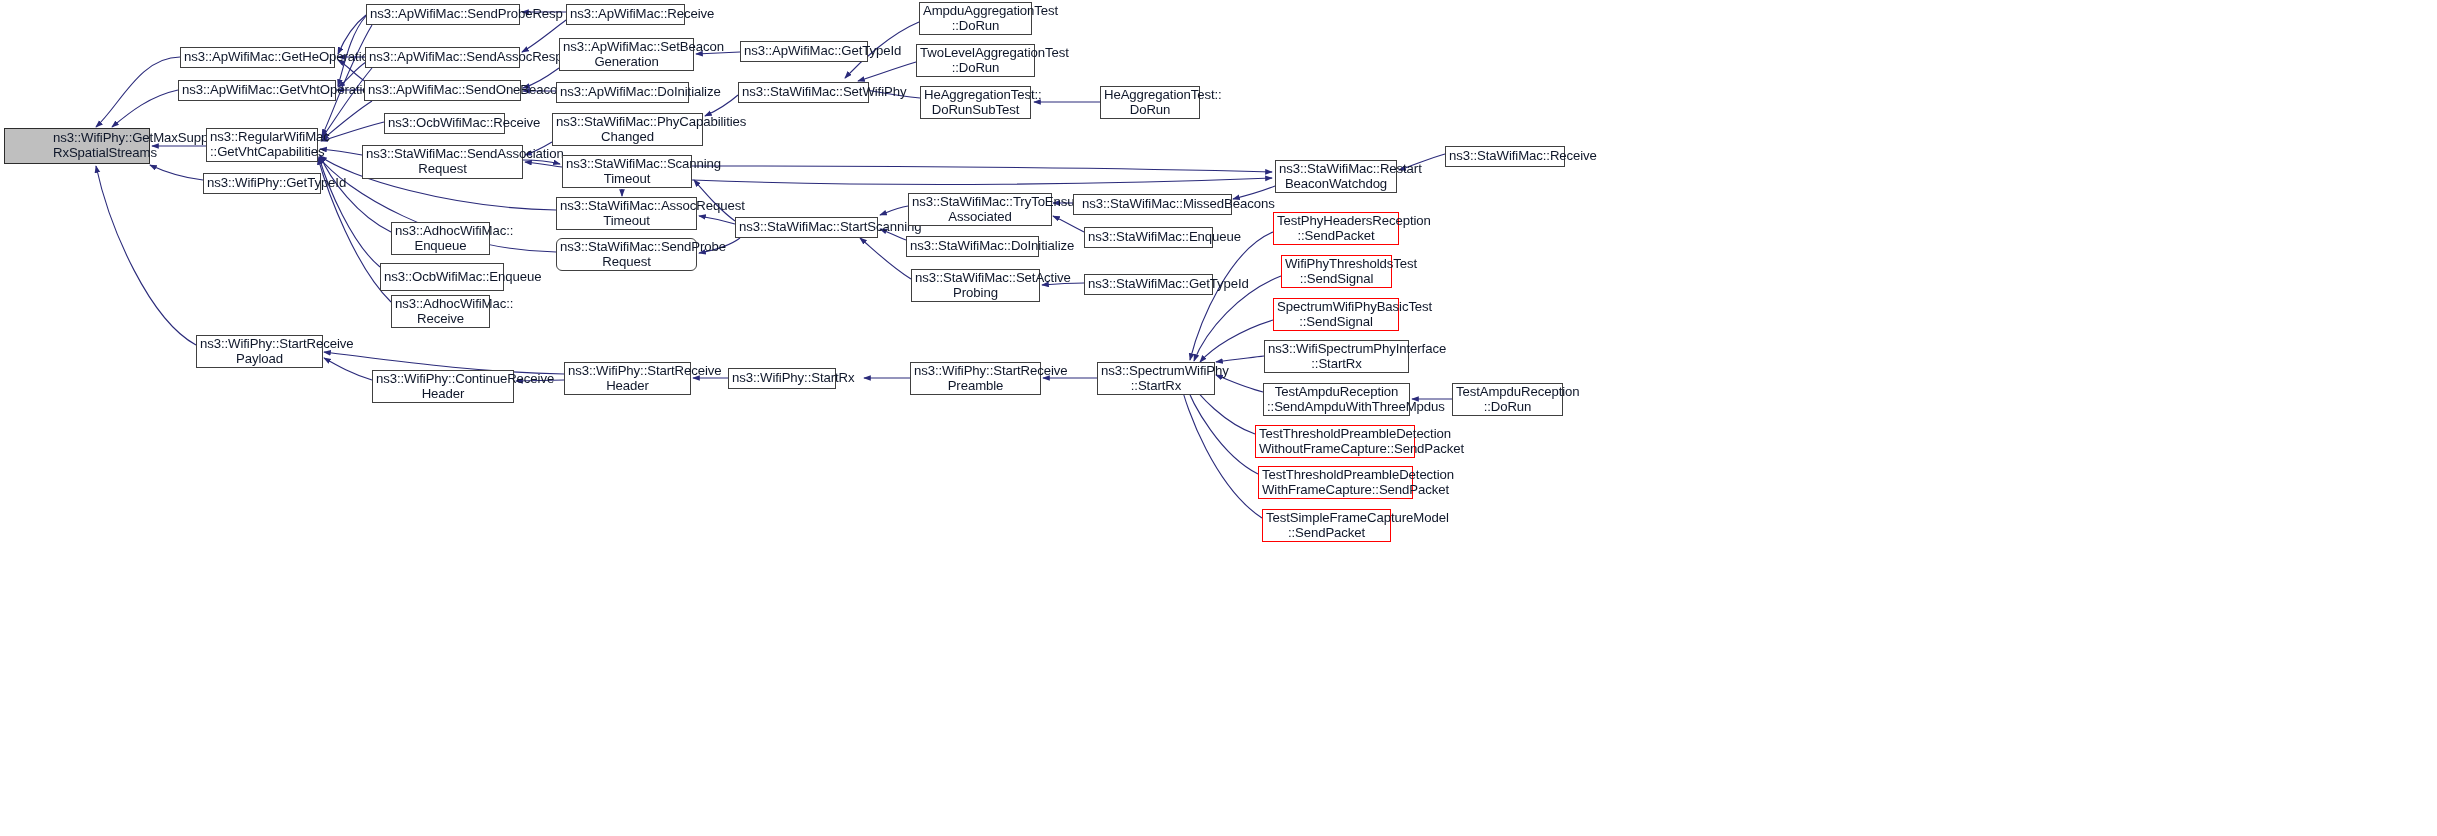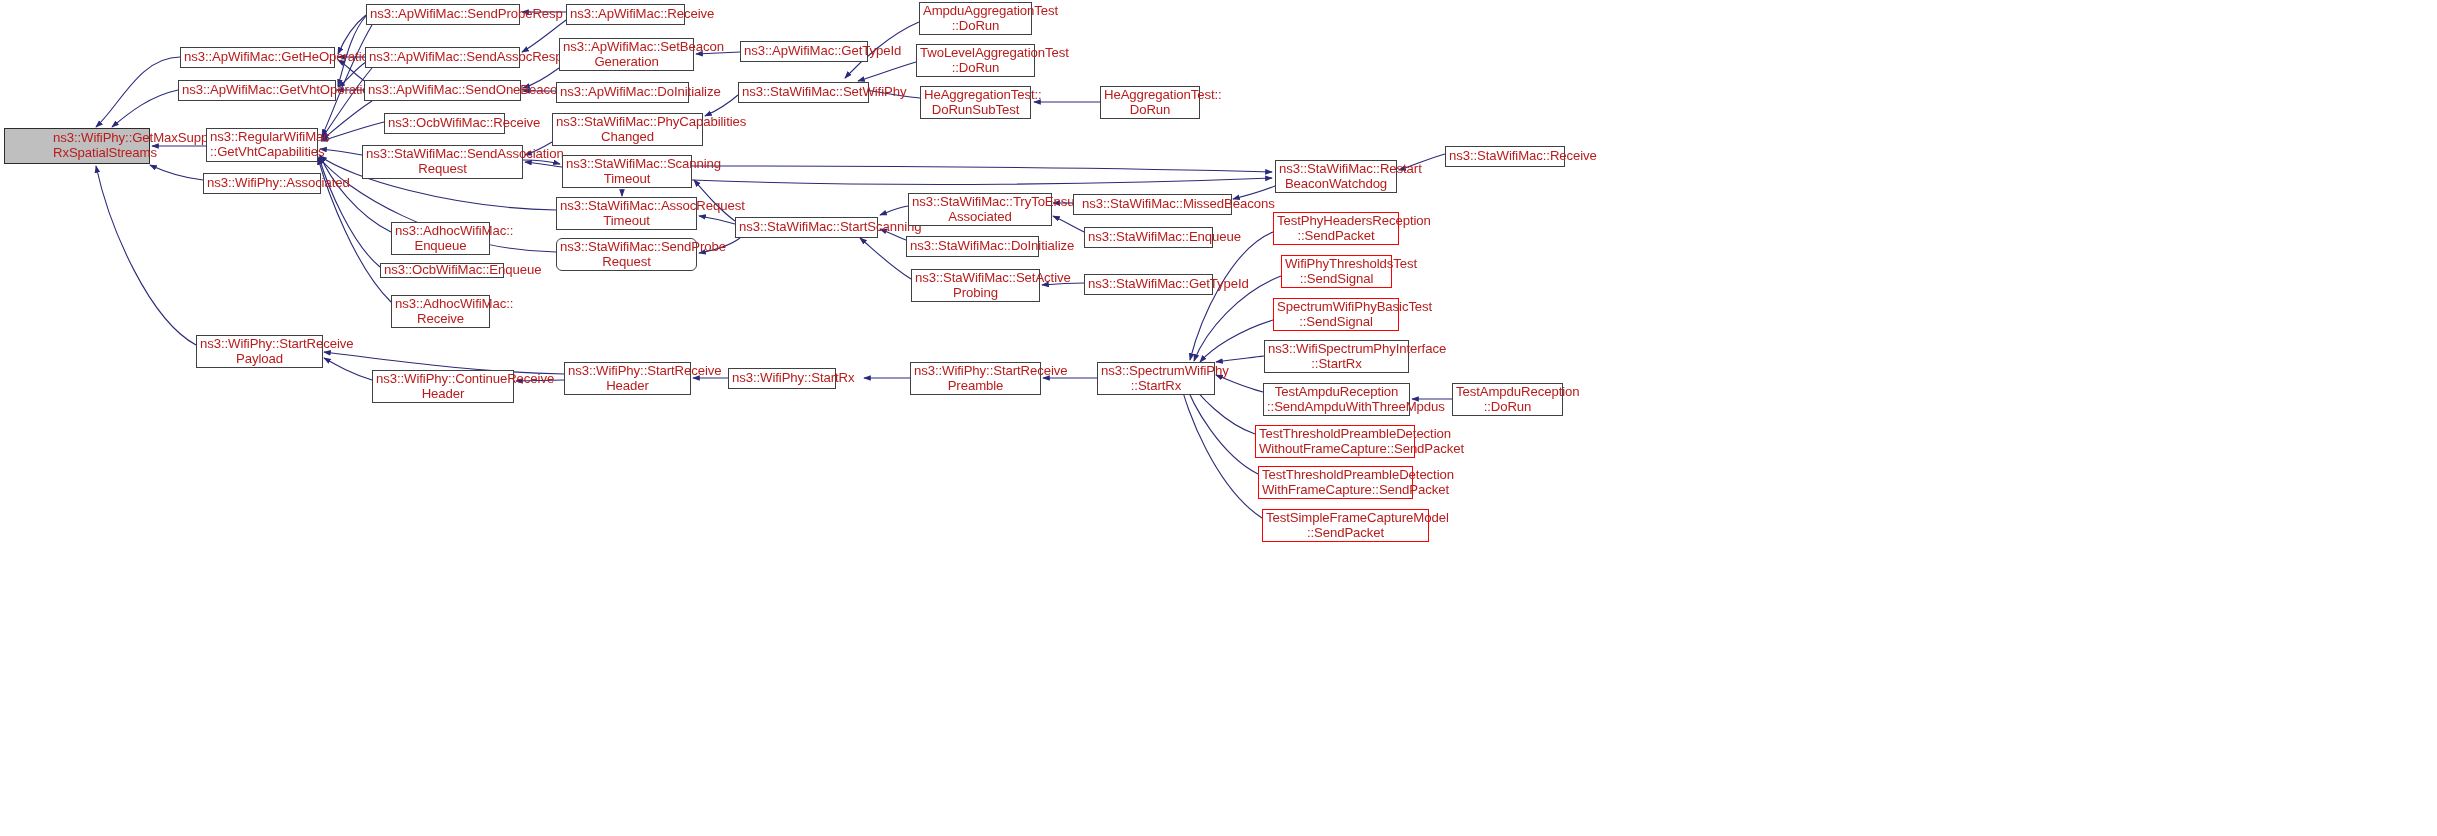--- a/index.html
+++ b/index.html
@@ -26,21 +26,21 @@
   }
   .node {
     position: absolute;
     box-sizing: border-box;
     display: flex;
     align-items: center;
     justify-content: center;
     text-align: center;
     border: 1px solid #404040;
     background: #ffffff;
-    color: #b91c1c;
+    color: #0f172a;
     font-size: 13.2px;
     line-height: 1.12;
     letter-spacing: -0.1px;
     white-space: pre-line;
     padding: 1px 3px;
     z-index: 5;
   }
   .node.root {
     background: #bfbfbf;
     border: 1px solid #2c2c2c;
@@ -131,34 +131,34 @@
         <path d="M 750,378 L 693,378" fill="none" stroke="#2a2a7a" stroke-width="1.1" marker-end="url(#arrowhead)"></path>
       </g>
   </svg>
   <div id="nodes-group">
       <div class="node root" style="left: 4px; top: 128px; width: 146px; height: 36px;"><span class="node-label">ns3::WifiPhy::GetMaxSupported
 RxSpatialStreams</span></div>
       <div class="node" style="left: 180px; top: 47px; width: 155px; height: 21px;"><span class="node-label">ns3::ApWifiMac::GetHeOperation</span></div>
       <div class="node" style="left: 178px; top: 80px; width: 158px; height: 21px;"><span class="node-label">ns3::ApWifiMac::GetVhtOperation</span></div>
       <div class="node" style="left: 206px; top: 128px; width: 112px; height: 34px;"><span class="node-label">ns3::RegularWifiMac
 ::GetVhtCapabilities</span></div>
-      <div class="node" style="left: 203px; top: 173px; width: 118px; height: 21px;"><span class="node-label">ns3::WifiPhy::Associated</span></div>
+      <div class="node" style="left: 203px; top: 173px; width: 118px; height: 21px;"><span class="node-label">ns3::WifiPhy::GetTypeId</span></div>
       <div class="node" style="left: 196px; top: 335px; width: 127px; height: 33px;"><span class="node-label">ns3::WifiPhy::StartReceive
 Payload</span></div>
       <div class="node" style="left: 366px; top: 4px; width: 154px; height: 21px;"><span class="node-label">ns3::ApWifiMac::SendProbeResp</span></div>
       <div class="node" style="left: 365px; top: 47px; width: 155px; height: 21px;"><span class="node-label">ns3::ApWifiMac::SendAssocResp</span></div>
       <div class="node" style="left: 364px; top: 80px; width: 157px; height: 21px;"><span class="node-label">ns3::ApWifiMac::SendOneBeacon</span></div>
       <div class="node" style="left: 384px; top: 113px; width: 121px; height: 21px;"><span class="node-label">ns3::OcbWifiMac::Receive</span></div>
       <div class="node" style="left: 362px; top: 145px; width: 161px; height: 34px;"><span class="node-label">ns3::StaWifiMac::SendAssociation
 Request</span></div>
       <div class="node" style="left: 556px; top: 197px; width: 141px; height: 33px;"><span class="node-label">ns3::StaWifiMac::AssocRequest
 Timeout</span></div>
       <div class="node" style="left: 391px; top: 222px; width: 99px; height: 33px;"><span class="node-label">ns3::AdhocWifiMac::
 Enqueue</span></div>
-      <div class="node" style="left: 380px; top: 263px; width: 124px; height: 15px; text-align: right;"><span class="node-label">ns3::OcbWifiMac::Enqueue</span></div>
+      <div class="node" style="left: 380px; top: 263px; width: 124px; height: 28px; text-align: right;"><span class="node-label">ns3::OcbWifiMac::Enqueue</span></div>
       <div class="node" style="left: 391px; top: 295px; width: 99px; height: 33px;"><span class="node-label">ns3::AdhocWifiMac::
 Receive</span></div>
       <div class="node" style="left: 556px; top: 238px; width: 141px; height: 33px; border-radius: 6px;"><span class="node-label">ns3::StaWifiMac::SendProbe
 Request</span></div>
       <div class="node" style="left: 372px; top: 370px; width: 142px; height: 33px;"><span class="node-label">ns3::WifiPhy::ContinueReceive
 Header</span></div>
       <div class="node" style="left: 564px; top: 362px; width: 127px; height: 33px;"><span class="node-label">ns3::WifiPhy::StartReceive
 Header</span></div>
       <div class="node" style="left: 566px; top: 4px; width: 119px; height: 21px;"><span class="node-label">ns3::ApWifiMac::Receive</span></div>
       <div class="node" style="left: 559px; top: 38px; width: 135px; height: 33px;"><span class="node-label">ns3::ApWifiMac::SetBeacon
@@ -199,21 +199,21 @@
       <div class="node" style="left: 1264px; top: 340px; width: 145px; height: 33px;"><span class="node-label">ns3::WifiSpectrumPhyInterface
 ::StartRx</span></div>
       <div class="node" style="left: 1263px; top: 383px; width: 147px; height: 33px;"><span class="node-label">TestAmpduReception
 ::SendAmpduWithThreeMpdus</span></div>
       <div class="node" style="left: 1452px; top: 383px; width: 111px; height: 33px;"><span class="node-label">TestAmpduReception
 ::DoRun</span></div>
       <div class="node test" style="left: 1255px; top: 425px; width: 160px; height: 33px;"><span class="node-label">TestThresholdPreambleDetection
 WithoutFrameCapture::SendPacket</span></div>
       <div class="node test" style="left: 1258px; top: 466px; width: 155px; height: 33px;"><span class="node-label">TestThresholdPreambleDetection
 WithFrameCapture::SendPacket</span></div>
-      <div class="node test" style="left: 1262px; top: 509px; width: 167px; height: 33px; text-align: center;"><span class="node-label">TestSimpleFrameCaptureModel
+      <div class="node test" style="left: 1262px; top: 509px; width: 129px; height: 33px; text-align: center;"><span class="node-label">TestSimpleFrameCaptureModel
 ::SendPacket</span></div>
       <div class="node" style="left: 1097px; top: 362px; width: 118px; height: 33px;"><span class="node-label">ns3::SpectrumWifiPhy
 ::StartRx</span></div>
       <div class="node" style="left: 910px; top: 362px; width: 131px; height: 33px;"><span class="node-label">ns3::WifiPhy::StartReceive
 Preamble</span></div>
       <div class="node" style="left: 728px; top: 368px; width: 108px; height: 21px; justify-content: flex-end;"><span class="node-label">ns3::WifiPhy::StartRx</span></div>
     </div>
 </div>
 
 </body></html>

